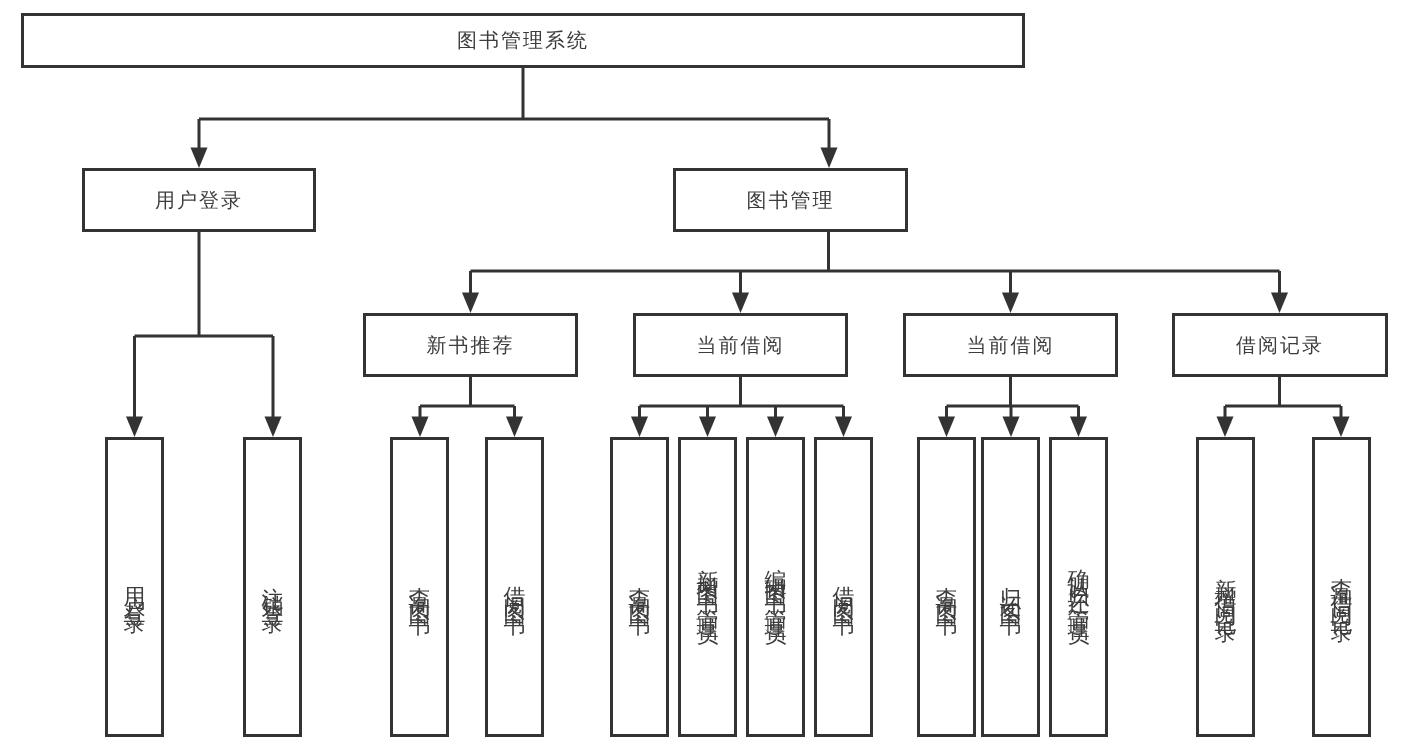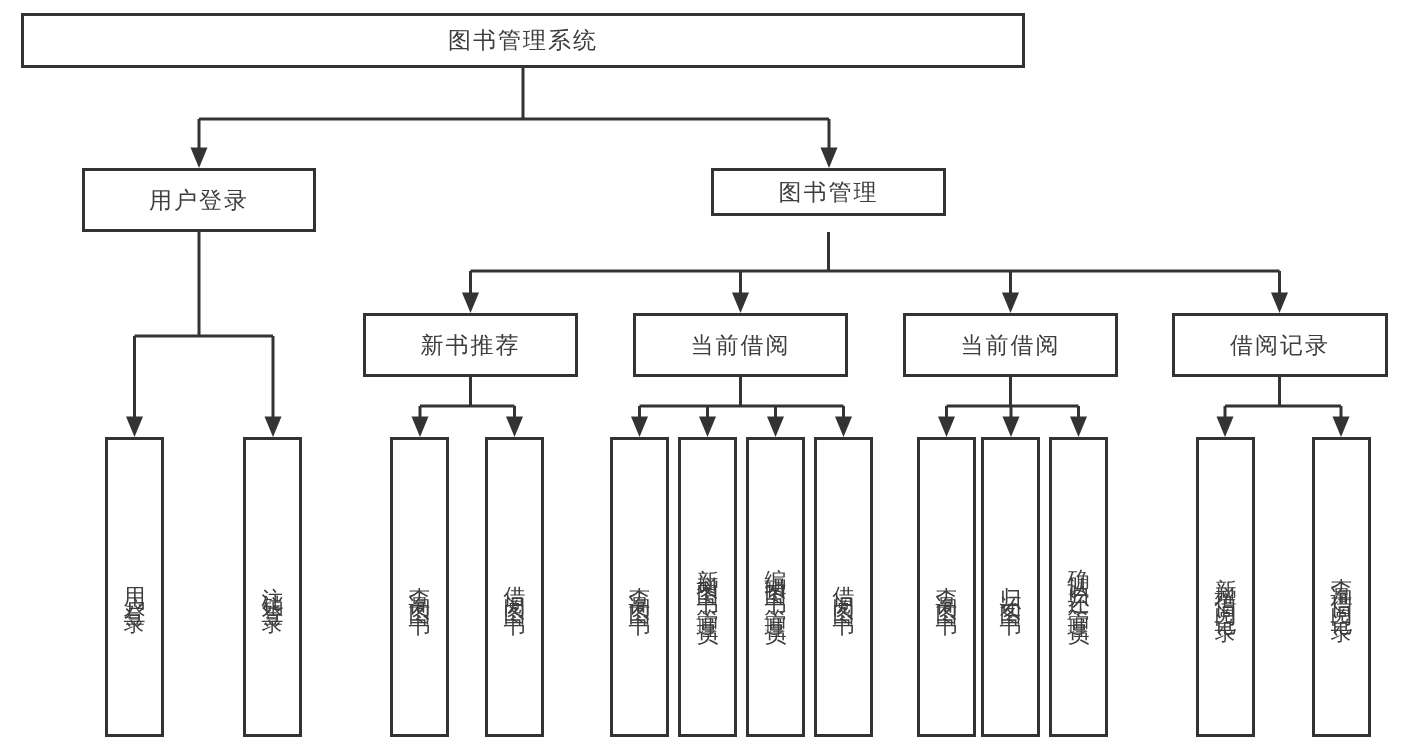--- a/index.html
+++ b/index.html
@@ -17,21 +17,21 @@
     width: 1405px; height: 747px;
   }
   .node {
     position: absolute;
     box-sizing: border-box;
     border: 3px solid #333333;
     background: #ffffff;
     display: flex;
     align-items: center;
     justify-content: center;
-    font-size: 23px;
+    font-size: 20px;
     color: #3d3d3d;
     letter-spacing: 2px;
     z-index: 2;
   }
   .vnode {
     position: absolute;
     box-sizing: border-box;
     top: 437px;
     width: 59px;
     height: 300px;
@@ -114,21 +114,21 @@
     <g stroke="#333333" stroke-width="3" fill="#333333">
       <path fill="none" d="M1279.5 377 V406 M1225 406 H1341 M1225 406 V417 M1341 406 V417"></path>
       <polygon points="1216.5,416.5 1233.5,416.5 1225,437" stroke="none"></polygon>
       <polygon points="1332.5,416.5 1349.5,416.5 1341,437" stroke="none"></polygon>
     </g>
   </svg>
 
   <div class="node" style="left:21px; top:13px; width:1004px; height:55px;">图书管理系统</div>
 
   <div class="node" style="left:82px; top:168px; width:234px; height:64px;">用户登录</div>
-  <div class="node" style="left:711px; top:168px; width:235px; height:48px;">图书管理</div>
+  <div class="node" style="left:673px; top:168px; width:235px; height:64px;">图书管理</div>
 
   <div class="node" style="left:363px; top:313px; width:215px; height:64px;">新书推荐</div>
   <div class="node" style="left:633px; top:313px; width:215px; height:64px;">当前借阅</div>
   <div class="node" style="left:903px; top:313px; width:215px; height:64px;">当前借阅</div>
   <div class="node" style="left:1172px; top:313px; width:216px; height:64px;">借阅记录</div>
 
   <div class="vnode" style="left:105px;">
     <span>用户登录</span>
   </div>
   <div class="vnode" style="left:243px;">

